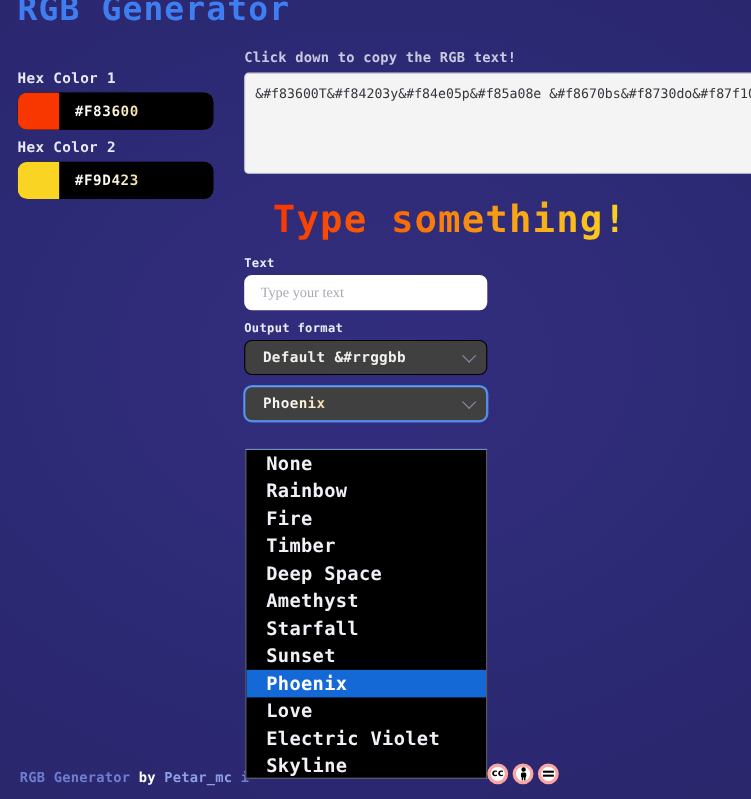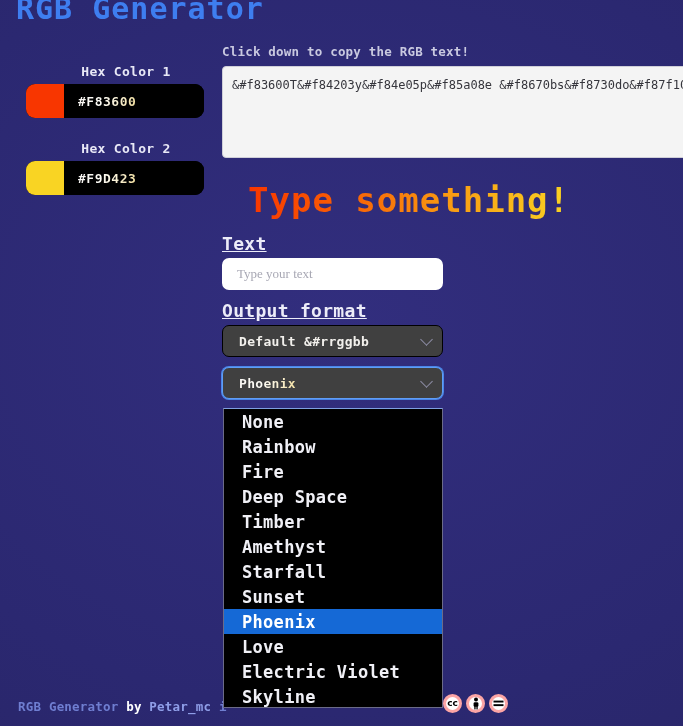--- a/index.html
+++ b/index.html
@@ -26,44 +26,43 @@
     font-size: 30px;
     font-weight: bold;
     letter-spacing: 1px;
     color: #3e7ef0;
     white-space: nowrap;
   }
 
   
   .left-col {
     position: absolute;
-    left: 26px;
+    left: 16px;
     top: 64px;
     width: 200px;
-    text-align: center;
   }
 
   .field-label {
     font-size: 13px;
     font-weight: bold;
     color: #e8e8f6;
     letter-spacing: 0.3px;
     margin-bottom: 5px;
     white-space: nowrap;
   }
 
   .color-row {
     display: flex;
     align-items: stretch;
     height: 34px;
     width: 178px;
     border-radius: 9px;
     overflow: hidden;
     background: #000;
-    margin-bottom: 23px;
+    margin-bottom: 9px;
   }
 
   .swatch {
     width: 38px;
     flex: 0 0 38px;
   }
 
   .hex-value {
     flex: 1;
     display: flex;
@@ -134,27 +133,26 @@
 
   
   .form-stack {
     position: absolute;
     left: 222px;
     top: 233px;
     width: 225px;
   }
 
   .form-label {
-    font-size: 18px;
+    font-size: 11px;
     font-weight: bold;
     color: #ececf8;
     letter-spacing: 0.3px;
     margin-bottom: 4px;
     white-space: nowrap;
-    text-decoration: underline;
   }
 
   .text-input {
     width: 221px;
     height: 32px;
     border-radius: 7px;
     border: 2px solid #ffffff;
     background: #ffffff;
     padding: 0 13px;
     font-family: Liberation Serif, serif;
@@ -324,22 +322,22 @@
     <span class="grad-text">Phoenix</span>
     <span class="chev"></span>
   </div>
 
 </div>
 
 <div class="dropdown-list" id="dropdown">
     <div class="dd-option">None</div>
     <div class="dd-option">Rainbow</div>
     <div class="dd-option">Fire</div>
+    <div class="dd-option">Timber</div>
     <div class="dd-option">Deep Space</div>
-    <div class="dd-option">Timber</div>
     <div class="dd-option">Amethyst</div>
     <div class="dd-option">Starfall</div>
     <div class="dd-option">Sunset</div>
     <div class="dd-option selected">Phoenix</div>
     <div class="dd-option">Love</div>
     <div class="dd-option">Electric Violet</div>
     <div class="dd-option">Skyline</div>
   </div>
 
 <div class="footer">

